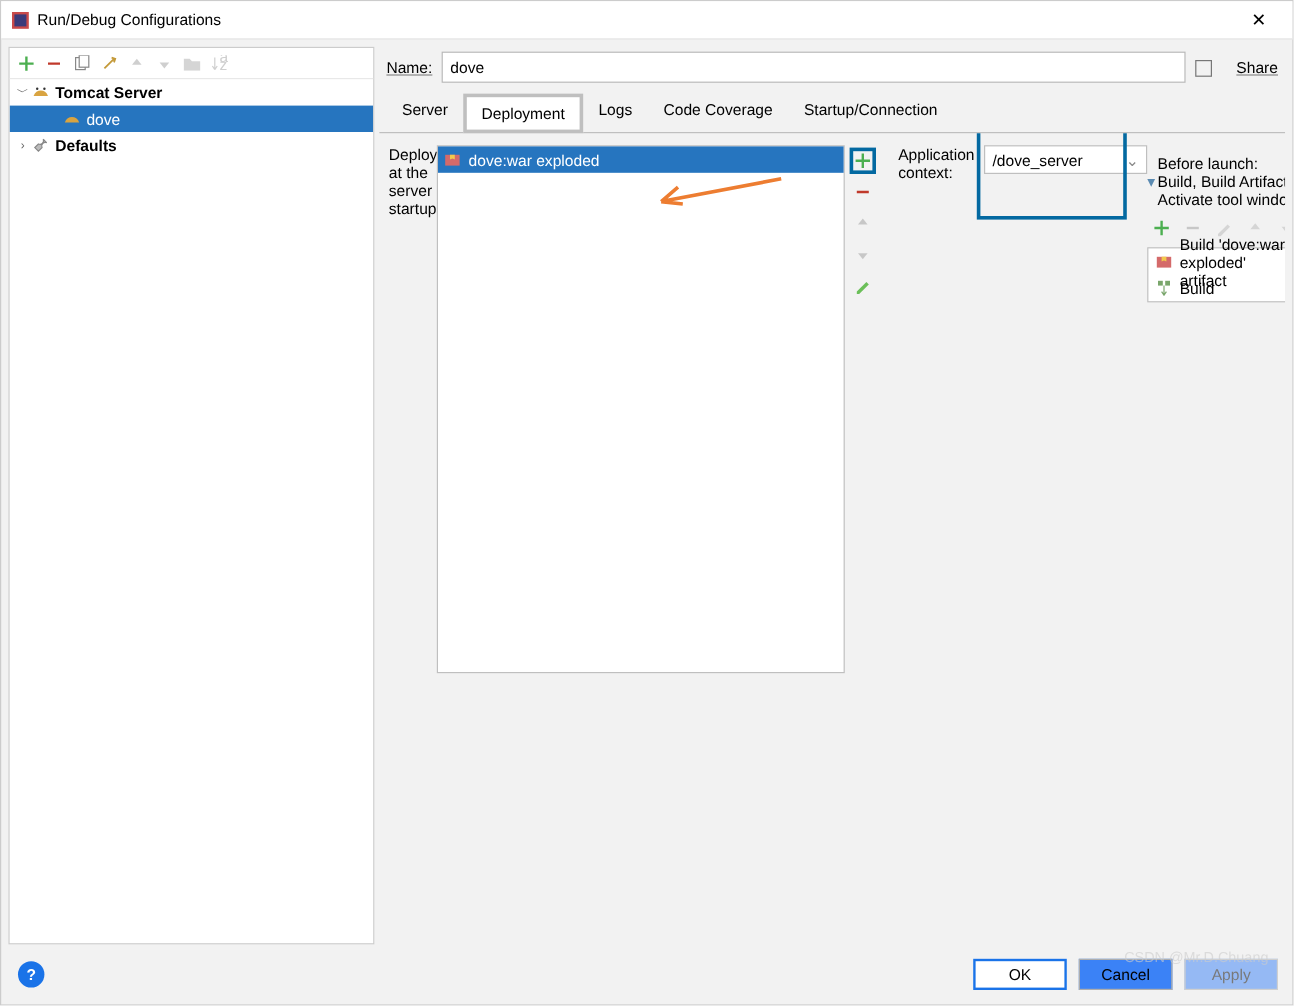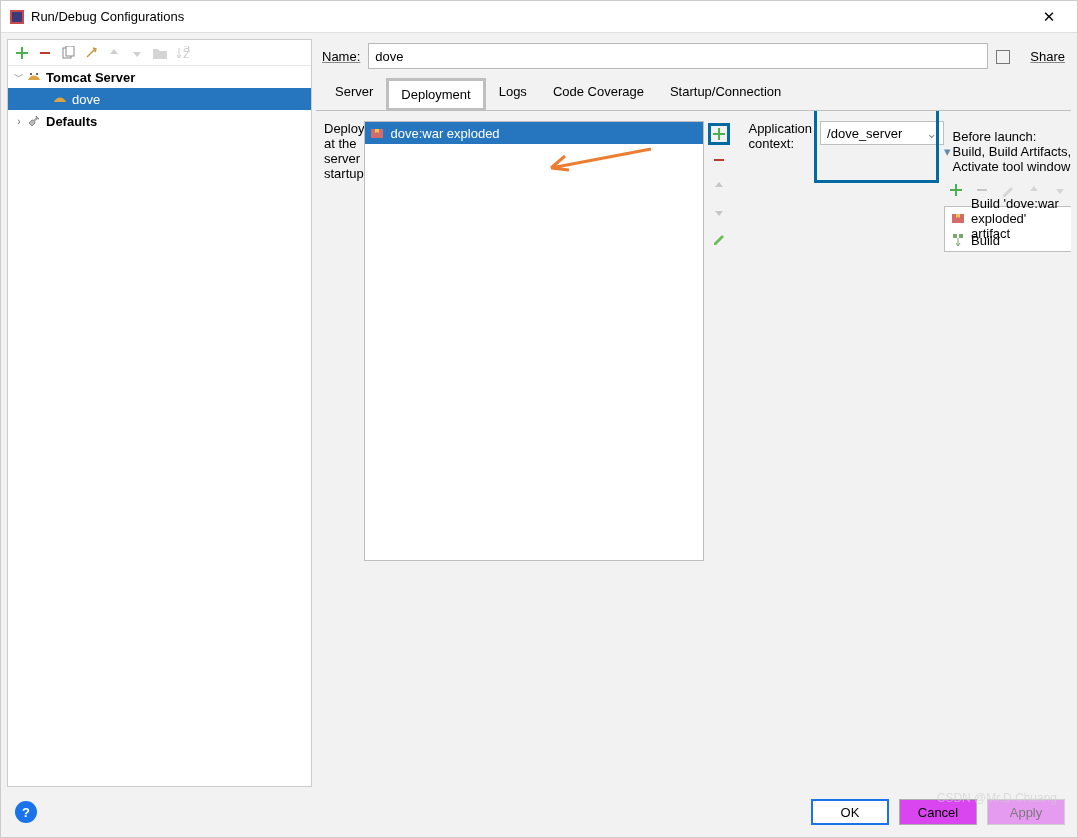--- a/index.html
+++ b/index.html
@@ -29,30 +29,30 @@
 .tab.active { background: #fff; border-color: #bfbfbf; position: relative; top: 1px; }
 .highlight-box { border: 3px solid #0369a1; }
 .tab-body { flex: 1; padding: 10px 8px 4px 8px; display: flex; flex-direction: row; overflow: hidden; }
 .deploy-section { display: flex; align-items: flex-start; gap: 8px; }
 .deploy-list-wrap { display: flex; }
 .deploy-list { width: 340px; height: 440px; background: #fff; border: 1px solid #bfbfbf; }
 .deploy-item { height: 22px; background: #2675bf; color: #fff; display: flex; align-items: center; padding: 0 5px; gap: 6px; }
 .side-btns { width: 30px; display: flex; flex-direction: column; align-items: center; gap: 4px; padding-top: 2px; }
 .side-btn { width: 22px; height: 22px; display: flex; align-items: center; justify-content: center; cursor: pointer; }
 .ctx-label { margin-left: 6px; }
-.ctx-select { width: 124px; height: 24px; border: 1px solid #bfbfbf; background: #fff; display: flex; align-items: center; padding: 0 6px; justify-content: space-between; }
+.ctx-select { width: 136px; height: 24px; border: 1px solid #bfbfbf; background: #fff; display: flex; align-items: center; padding: 0 6px; justify-content: space-between; }
 .hr { height: 0; border-top: 1px solid #c8c8c8; margin: 6px 0; }
 .before-section { padding-top: 8px; }
 .collapse-row { display: flex; align-items: center; cursor: pointer; gap: 2px; }
 .task-toolbar { display: flex; gap: 6px; padding: 6px 2px; }
 .tasks-list { border: 1px solid #bfbfbf; background: #fff; }
 .task-row { height: 22px; display: flex; align-items: center; padding: 0 6px; gap: 6px; }
 .bottom-opts { display: flex; align-items: center; gap: 22px; padding: 10px 6px; }
 .btn-row { display: flex; justify-content: flex-end; gap: 10px; padding: 6px 12px 12px 12px; }
-.button { min-width: 78px; height: 26px; border: 1px solid #adadad; background: #d946ef; cursor: pointer; display: flex; align-items: center; justify-content: center; }
+.button { min-width: 78px; height: 26px; border: 1px solid #adadad; background: #3b82f6; cursor: pointer; display: flex; align-items: center; justify-content: center; }
 .button.primary { border: 2px solid #1a73e8; background: #fff; }
 .help-btn { width: 22px; height: 22px; border-radius: 50%; background: #1a73e8; color: #fff; display: flex; align-items: center; justify-content: center; position: absolute; left: 14px; bottom: 14px; font-weight: bold; }
 .chk { width: 14px; height: 14px; border: 1px solid #777; display: inline-block; }
 .chk.on { background: #fff; position: relative; }
 .chk.on::after { content: "✓"; position: absolute; left: 0; top: -3px; font-size: 13px; }
 svg { display: block; }
 .watermark { position: absolute; right: 20px; bottom: 32px; color: #ccc; font-size: 12px; opacity: .6; }
 </style>
 </head>
 <body>

